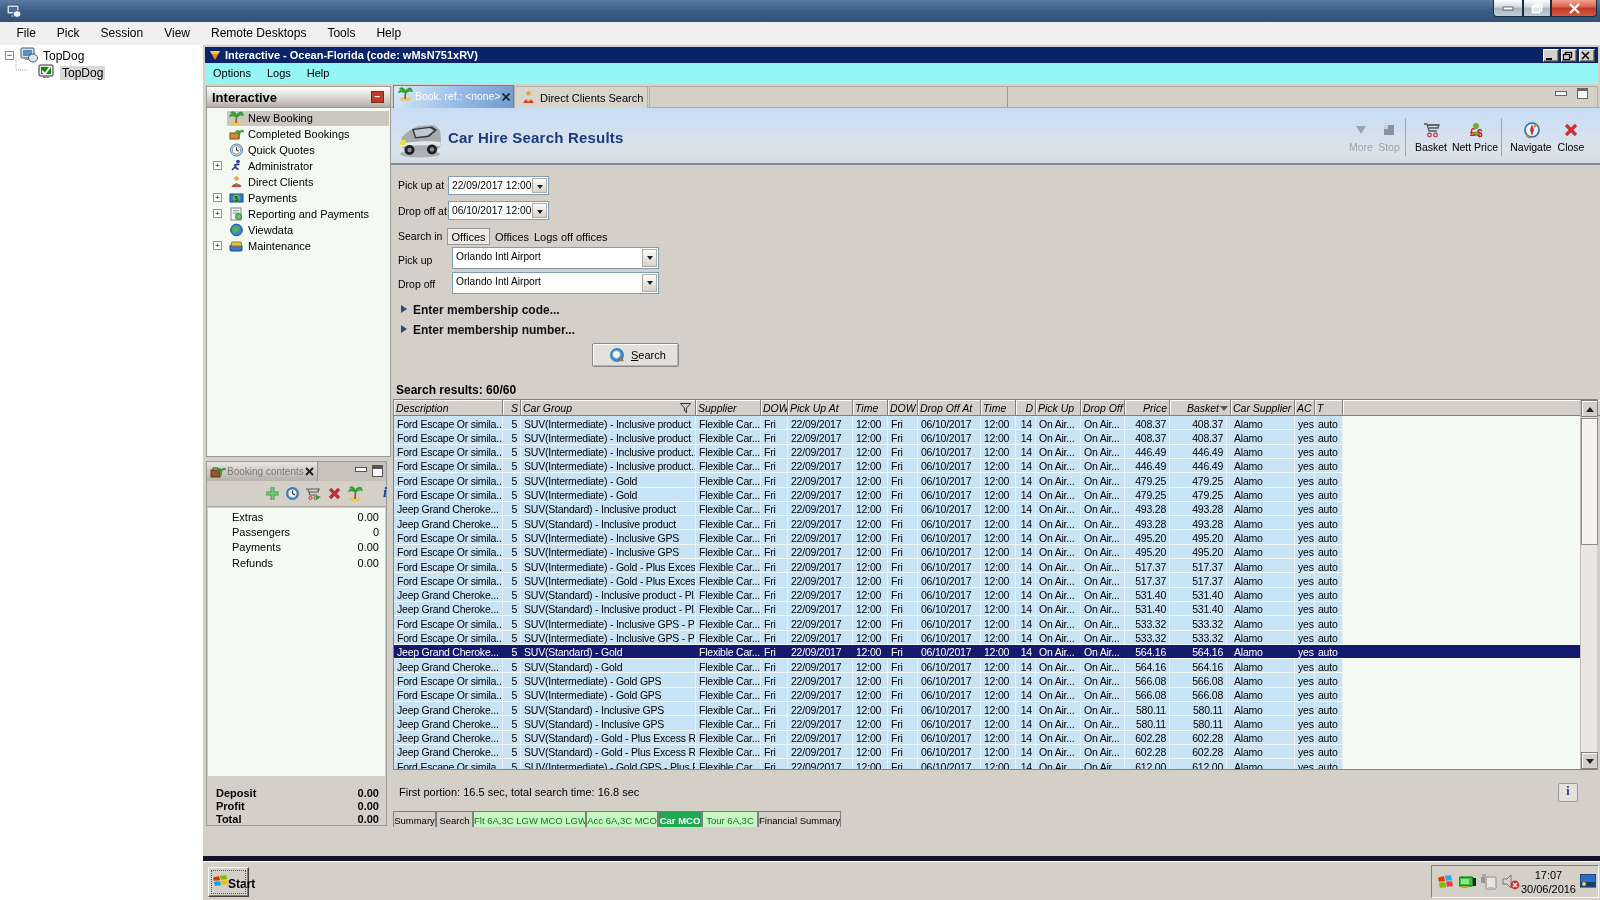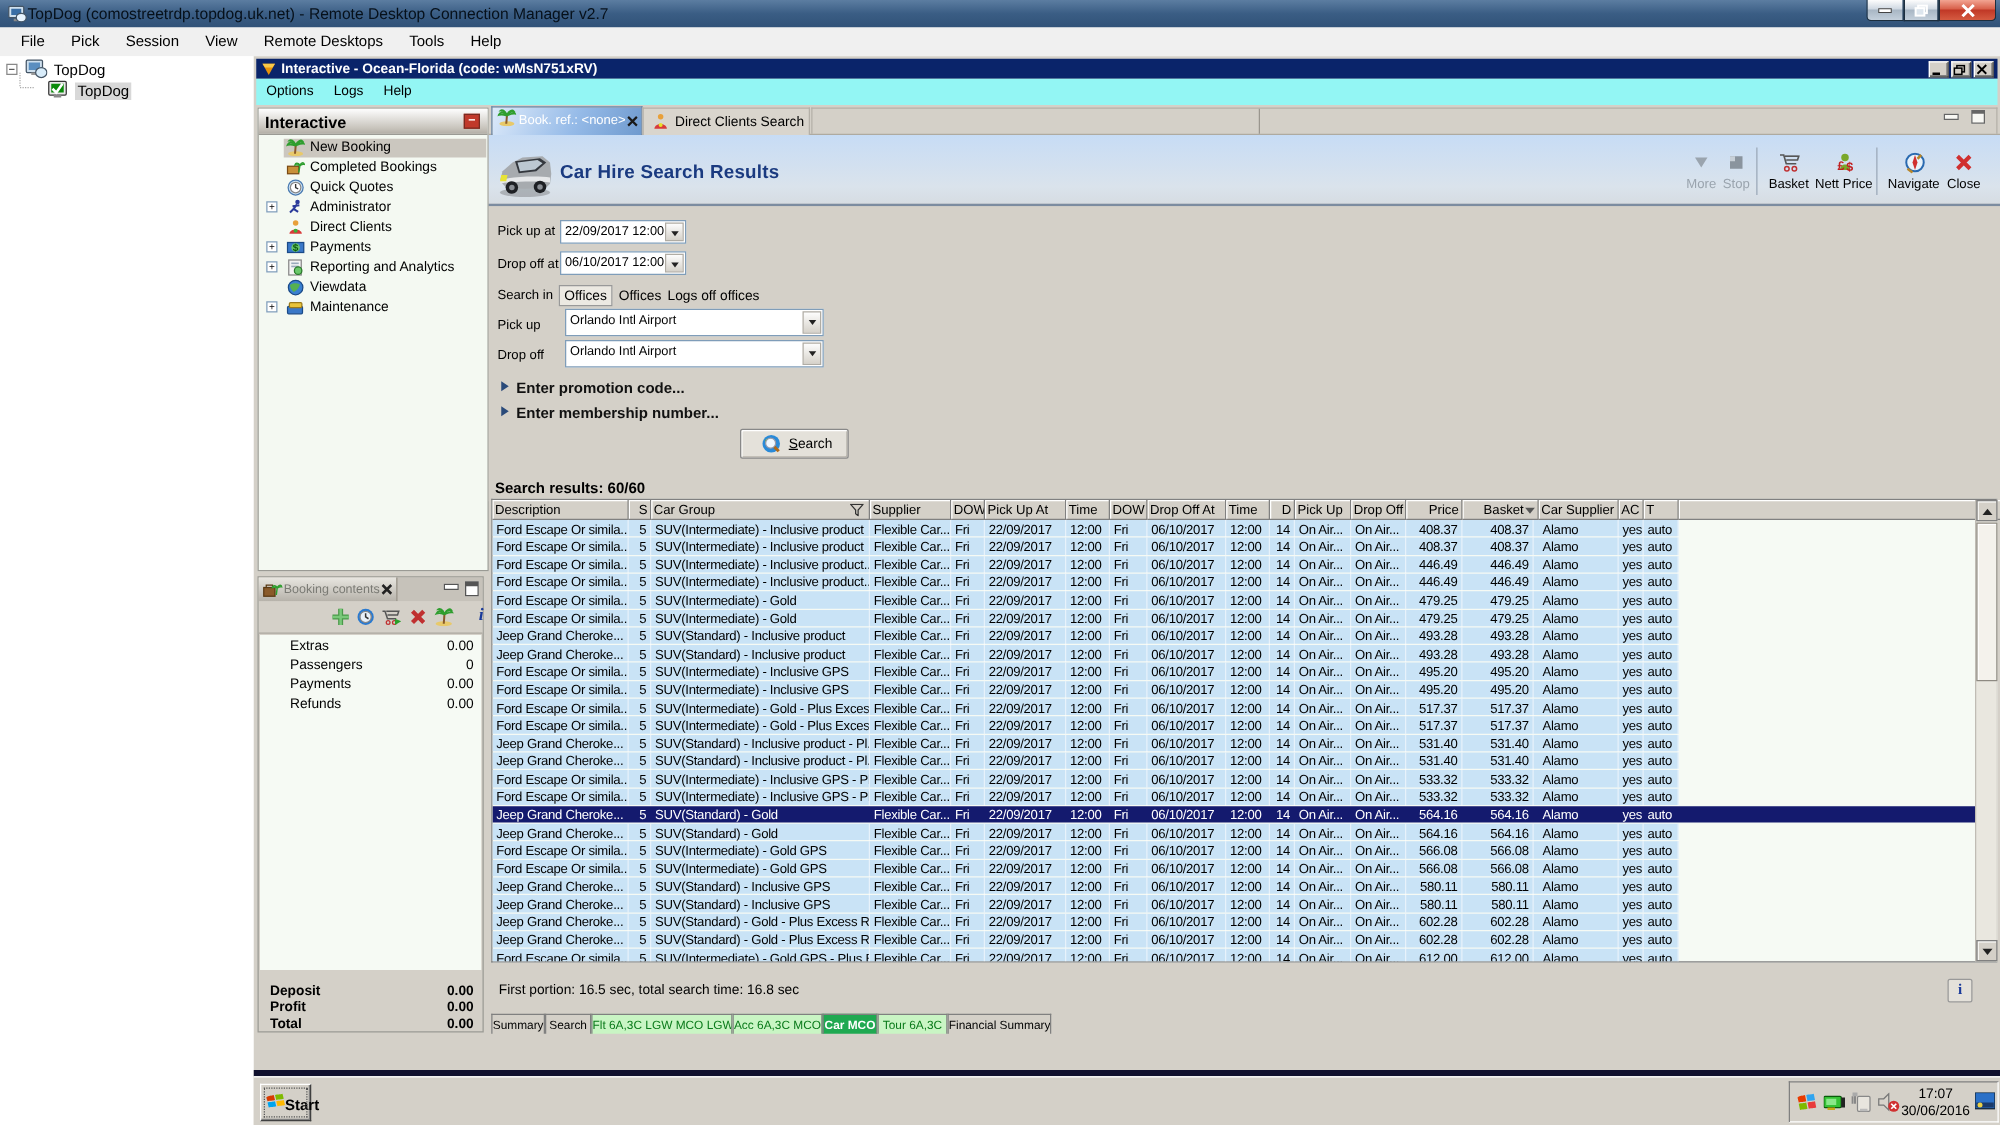--- a/index.html
+++ b/index.html
@@ -58,21 +58,21 @@
 .combo .btn{position:absolute;right:1px;top:1px;bottom:1px;width:15px;background:linear-gradient(#fdfdfd,#d6d2ca);border:1px solid #b0aca4;}
 .combo .btn:after{content:"";position:absolute;left:3.5px;top:6px;border:3.5px solid transparent;border-top:4.5px solid #222;}
 .seg{position:absolute;font-size:11px;}
 .link{position:absolute;font-weight:bold;font-size:12px;color:#111;}
 .link:before{content:"";position:absolute;left:-12px;top:2px;border:4px solid transparent;border-left:6px solid #2a4a7a;}
 #searchbtn{position:absolute;left:201px;top:178px;width:87px;height:24px;background:#e4e1da;border:1px solid #888;border-radius:2px;box-shadow:inset 1px 1px 0 #fff, inset -1px -1px 0 #b8b4ac;font-size:11px;}
 #results-cap{position:absolute;left:5px;top:218px;font-weight:bold;font-size:12px;}
 
 #grid{position:absolute;left:2px;top:314px;width:1205px;height:371px;background:#f6faf4;border:1px solid #808080;border-right:1px solid #d4d0c8;}
 #ghead{position:absolute;left:0;top:0;right:17px;height:16px;background:#d4d0c8;font-size:10.5px;}
-.hcell{position:absolute;top:0;height:16px;background:#d4d0c8;border-right:1px solid #808080;border-bottom:1px solid #808080;box-shadow:inset 1px 1px 0 #fff;padding:2px 2px 0 2px;white-space:nowrap;overflow:hidden;}
+.hcell{position:absolute;top:0;height:16px;background:#d4d0c8;border-right:1px solid #808080;border-bottom:1px solid #808080;box-shadow:inset 1px 1px 0 #fff;padding:2px 2px 0 2px;white-space:nowrap;overflow:hidden;font-style:italic;}
 .hcell.r{text-align:right;}
 #gbody{position:absolute;left:0;top:16px;right:17px;bottom:0;overflow:hidden;font-size:10.5px;letter-spacing:-0.22px;}
 .grow{position:absolute;left:0;width:100%;height:14.3px;}
 .grow .bg{position:absolute;left:0;top:0;width:949px;height:13.4px;background:#c9e3f6;}
 .gc{position:absolute;top:0;height:14px;padding:1.5px 3px 0 3px;white-space:nowrap;overflow:hidden;border-right:1px solid rgba(255,255,255,0.55);}
 .gc.r{text-align:right;}
 .grow.sel .bg{background:#141a6e;width:100%;}
 .grow.sel{color:#fff;}.grow.sel .gc{border-right-color:transparent;}
 #vscroll{position:absolute;right:0;top:0;width:17px;bottom:0;background:#e9e7df;border-left:1px solid #c0bcb4;}
 .sbtn{position:absolute;left:0;width:17px;height:17px;background:#d4d0c8;border:1px solid #808080;box-shadow:inset 1px 1px 0 #fff;}
@@ -97,21 +97,20 @@
 #tray{position:absolute;right:1px;top:3px;width:168px;height:33px;border:1px solid #808080;border-bottom-color:#fff;border-right-color:#fff;}
 #clock{position:absolute;right:22px;top:2px;font-size:11px;text-align:center;line-height:14px;}
 </style></head><body>
 <div class="abs" id="titlebar">
     <svg class="abs" style="left:6px;top:3px" width="16" height="16">
       <rect x="1" y="2" width="12" height="9" rx="1" fill="#cfe0ee" stroke="#456"></rect>
       <rect x="3" y="4" width="8" height="5" fill="#3a6ea5"></rect>
       <rect x="5" y="12" width="4" height="2" fill="#888"></rect>
       <ellipse cx="11" cy="11" rx="4" ry="3.4" fill="#e8f4ff" stroke="#456"></ellipse>
     </svg>
-    <span class="ttl">TopDog (comostreetrdp.topdog.uk.net) - Remote Desktop Connection Manager v2.7</span>
     <div class="winbtns">
       <div class="wb" style="width:30px;border-radius:0 0 0 4px">
         <svg width="12" height="5">
           <rect x="1" y="1" width="10" height="3" fill="#fff" stroke="#444" stroke-width="0.8"></rect>
         </svg>
       </div>
       <div class="wb" style="width:28px">
         <svg width="12" height="11">
           <rect x="3.5" y="1.5" width="7" height="6" fill="none" stroke="#fff" stroke-width="1.6"></rect>
           <rect x="1.5" y="3.5" width="7" height="6" fill="#dde6ee" stroke="#fff" stroke-width="1.6"></rect>
@@ -218,21 +217,21 @@
         <span class="lbl">Payments</span>
       </div>
       <div class="titem" style="top:120px">
         <div class="plus">+</div>
         <span class="ico"><svg width="15" height="14">
             <rect x="2" y="1" width="10" height="12" fill="#f4f4f4" stroke="#888"></rect>
             <rect x="4" y="3" width="6" height="1.3" fill="#9ab"></rect>
             <rect x="4" y="5.5" width="6" height="1.3" fill="#9ab"></rect>
             <circle cx="9.5" cy="9.5" r="3" fill="#6ac86a" stroke="#2a7a2a"></circle>
           </svg></span>
-        <span class="lbl">Reporting and Analytics</span>
+        <span class="lbl">Reporting and Payments</span>
       </div>
       <div class="titem" style="top:136px">
         <span class="ico"><svg width="15" height="14">
             <circle cx="7.5" cy="7" r="5.8" fill="#3a80d0" stroke="#1a4a88"></circle>
             <path d="M3 5 C5 3.5,8 3,11 4.5 C10 7,9 9,6 10.5 C4 9,3 7,3 5Z" fill="#55b050"></path>
           </svg></span>
         <span class="lbl">Viewdata</span>
       </div>
       <div class="titem" style="top:152px">
         <div class="plus">+</div>
@@ -406,21 +405,21 @@
         <span class="flabel" style="left:7px;top:89px">Pick up</span>
         <div class="combo" style="left:61px;top:82px;width:207px;height:22px">
           <span class="txt" style="top:3px">Orlando Intl Airport</span>
           <span class="btn"></span>
         </div>
         <span class="flabel" style="left:7px;top:113px">Drop off</span>
         <div class="combo" style="left:61px;top:107px;width:207px;height:22px">
           <span class="txt" style="top:3px">Orlando Intl Airport</span>
           <span class="btn"></span>
         </div>
-        <span class="link" style="left:22px;top:138px">Enter promotion code...</span>
+        <span class="link" style="left:22px;top:138px">Enter membership code...</span>
         <span class="link" style="left:22px;top:158px">Enter membership number...</span>
         <div id="searchbtn">
           <svg class="abs" style="left:16px;top:3px" width="17" height="17">
             <circle cx="8" cy="8" r="7" fill="#2a8ad8"></circle>
             <path d="M3 5 C5 3.5,8 3.5,10 5 C9 7.5,7 9.5,4.5 10 C3.5 8.5,3 6.5,3 5Z" fill="#50b050"></path>
             <circle cx="7.5" cy="7.5" r="4" fill="#f0f8ff" stroke="#99a" stroke-width="1"></circle>
             <path d="M10.5 10.5 L14 14" stroke="#b06a1a" stroke-width="2.4"></path>
           </svg>
           <span class="abs" style="left:38px;top:5px"><u>S</u>earch</span>
         </div>

